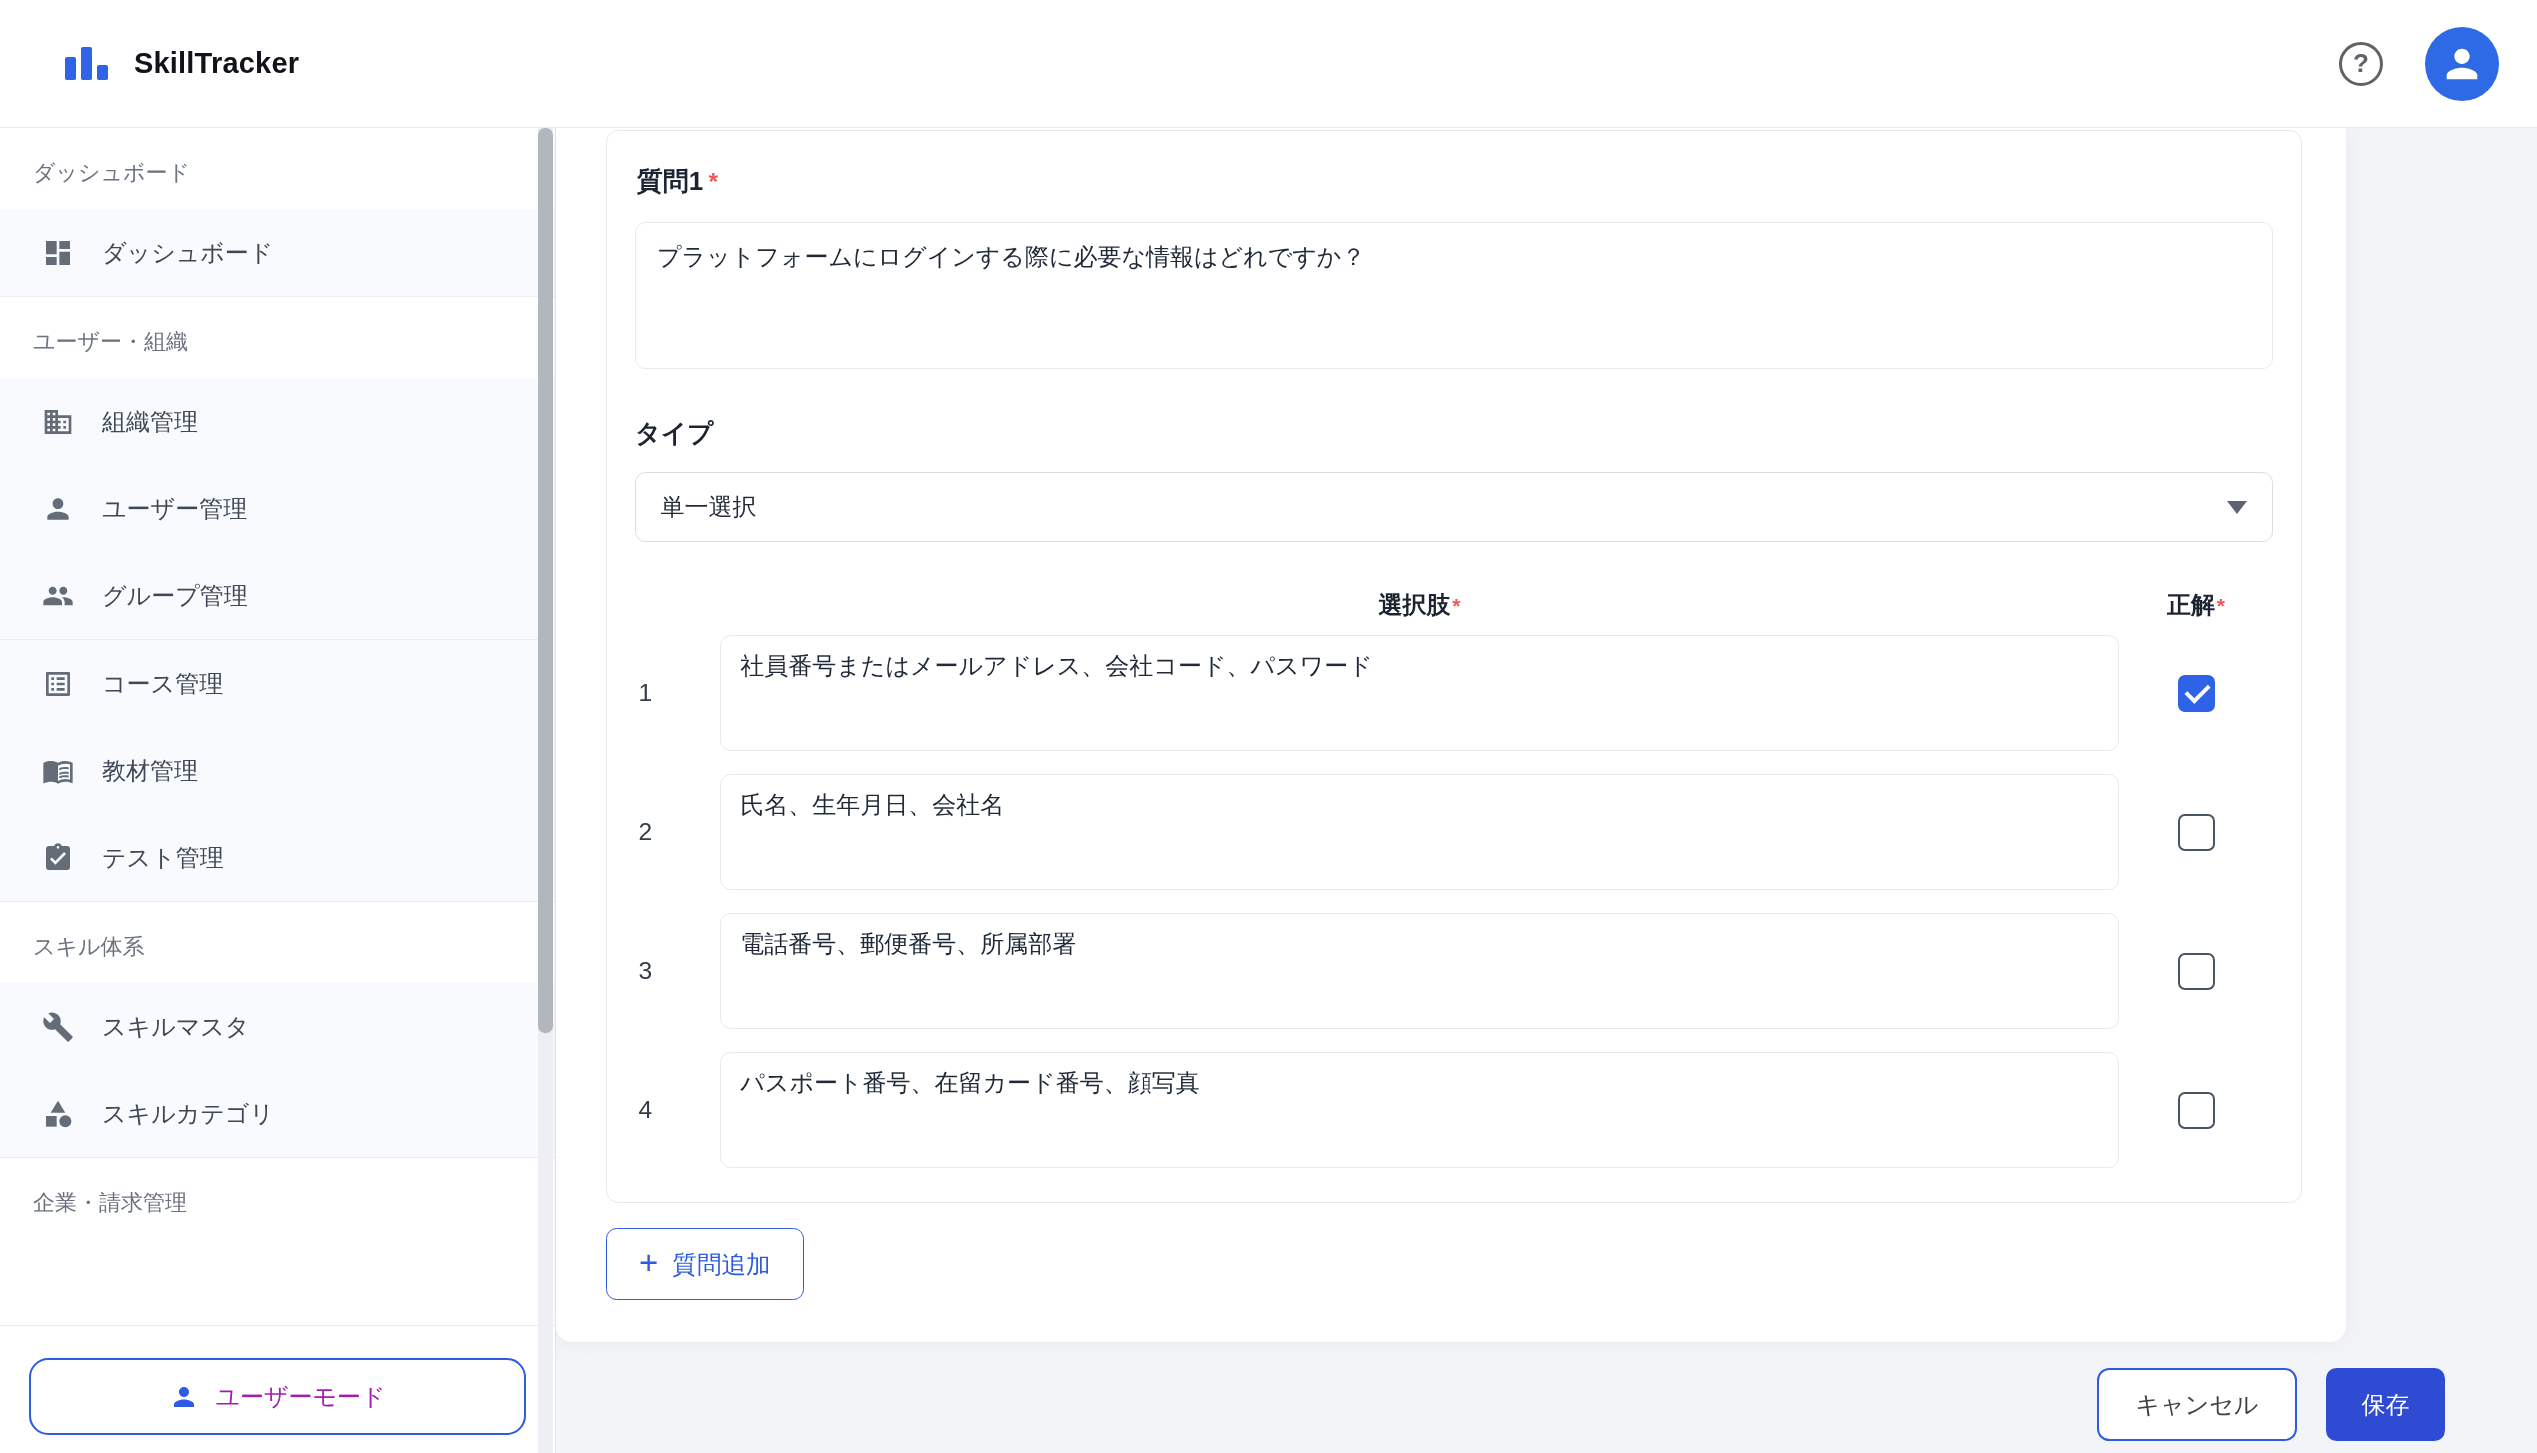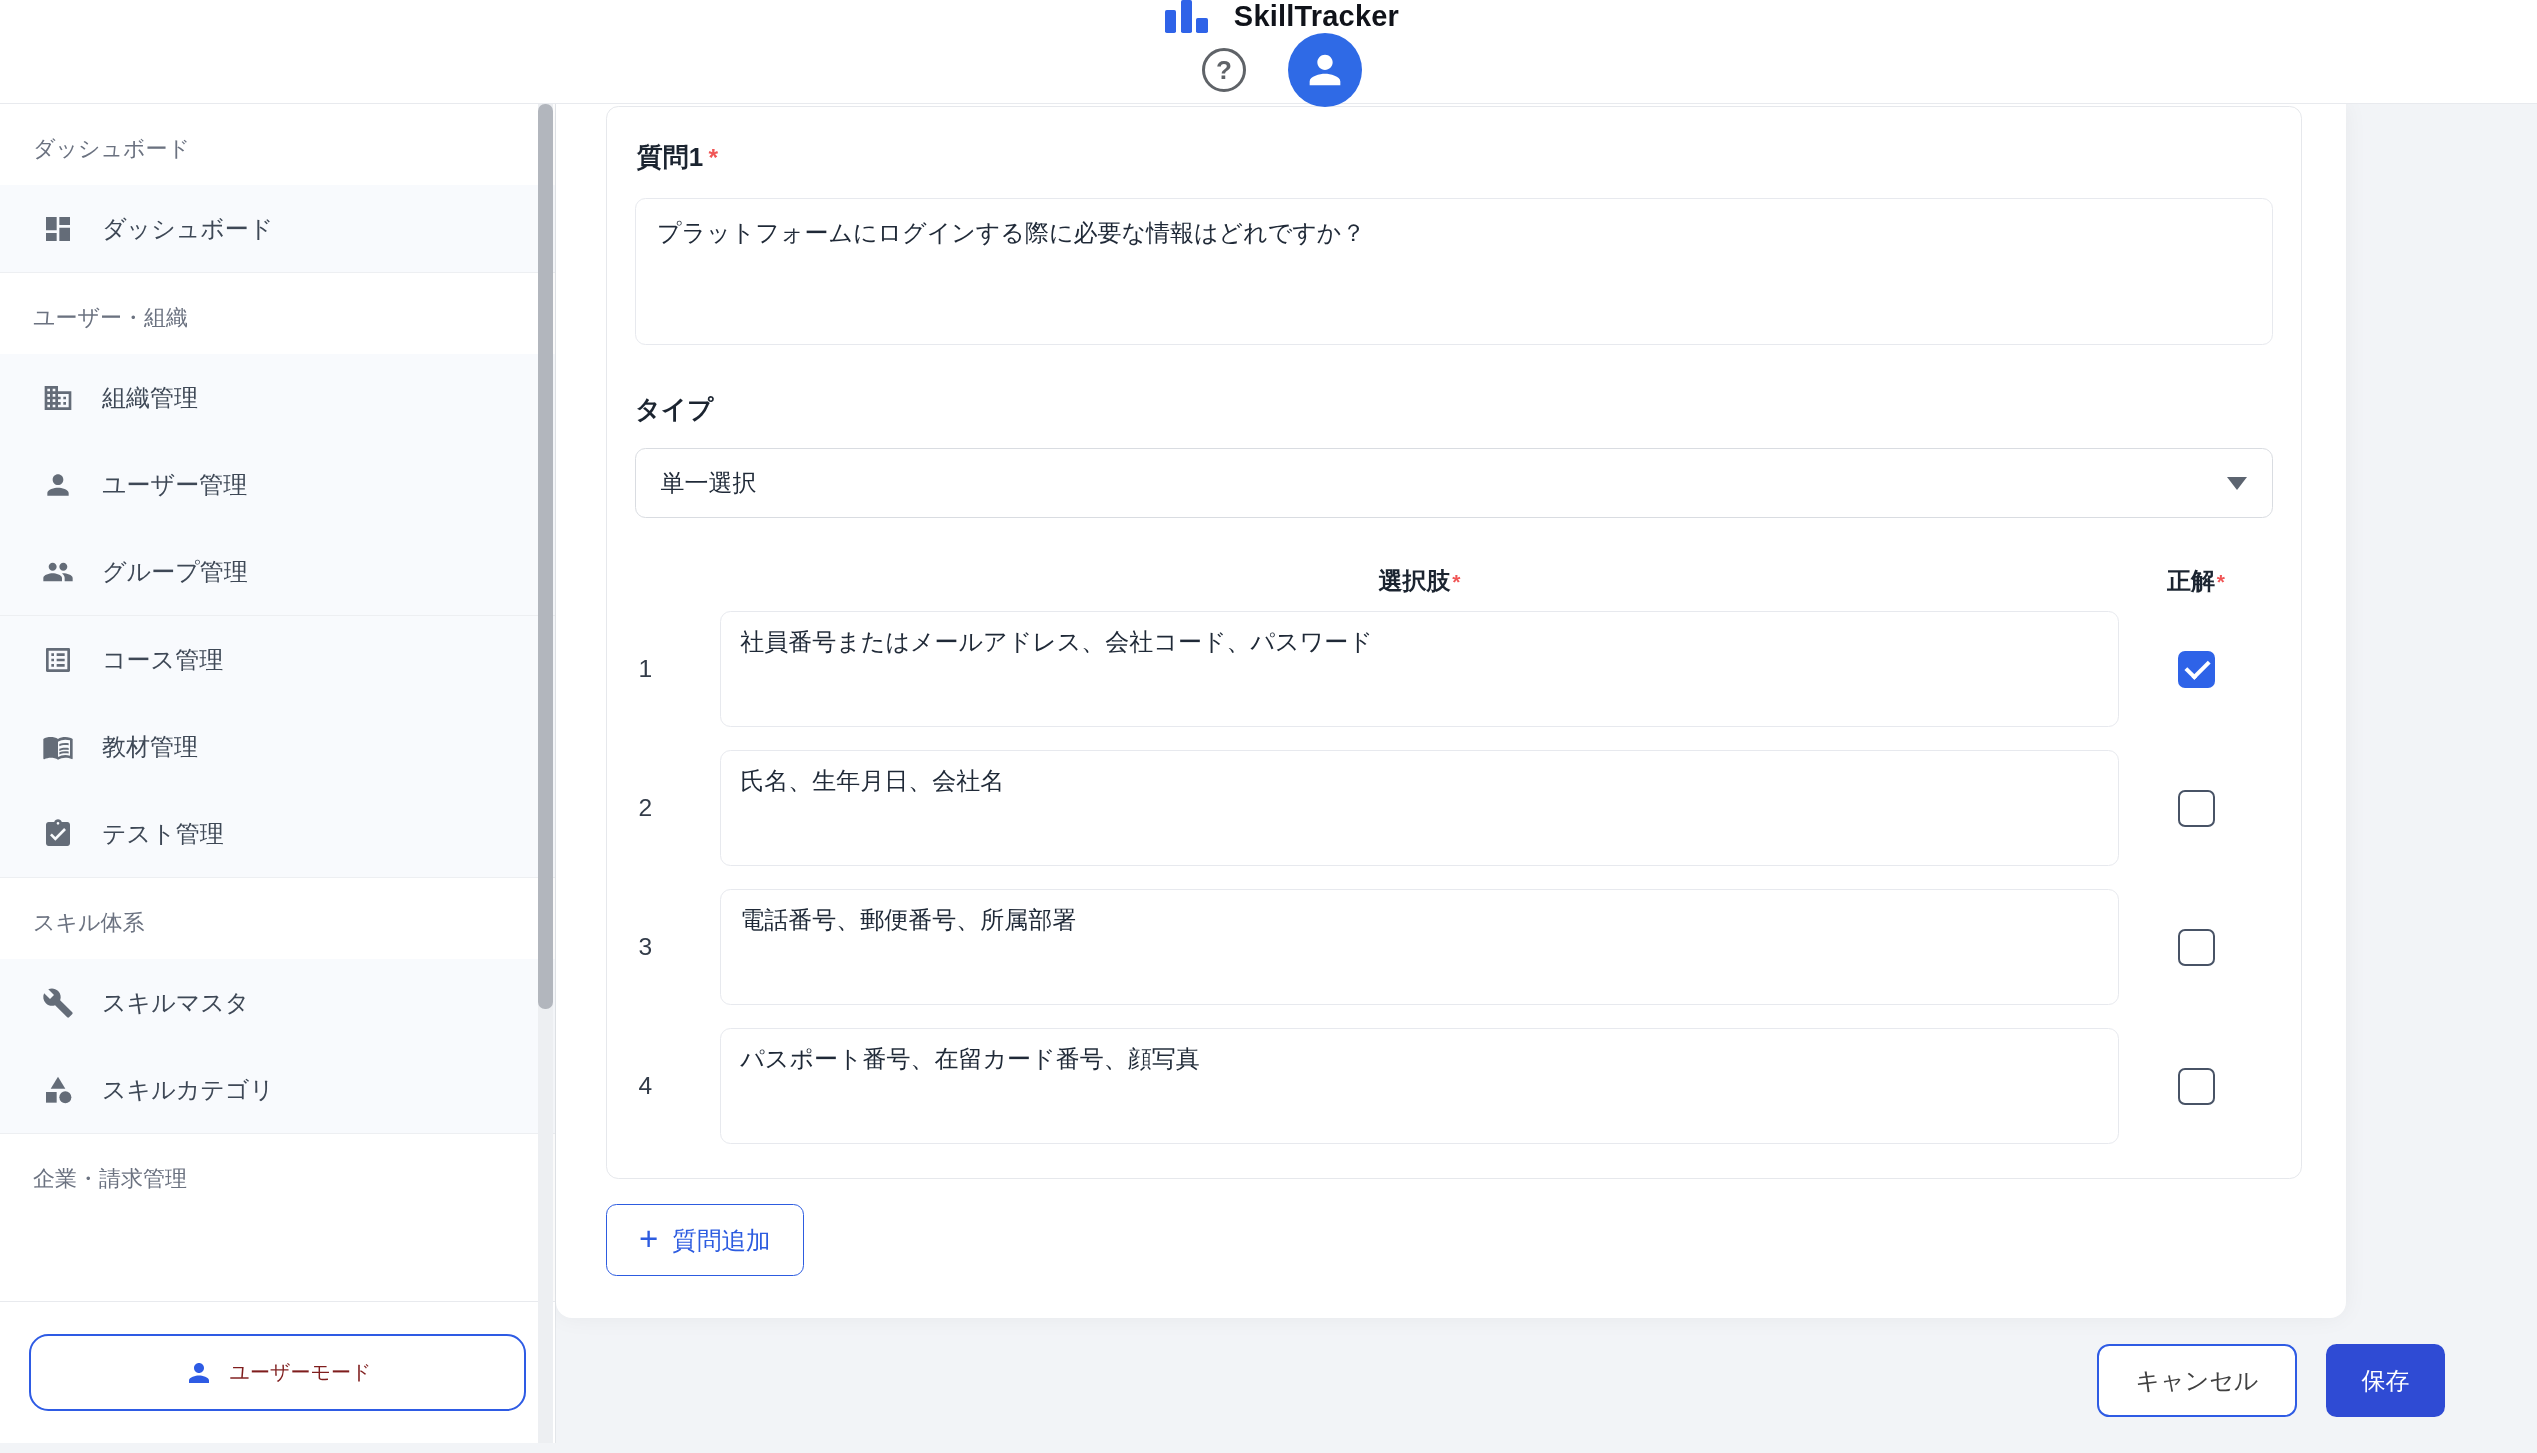--- a/index.html
+++ b/index.html
@@ -1,22 +1,22 @@
 <!DOCTYPE html>
 <html style="font-size:14px"><head>
 <meta charset="utf-8">
 <style>
   * { margin:0; padding:0; box-sizing:border-box; }
   html,body { width:2538px; height:1453px; overflow:hidden;
     font-family:"Liberation Sans","DejaVu Sans",sans-serif; background:#f2f4f7; }
 
   
-  .app-header { position:relative; height:104px; background:#ffffff;
+  .app-header { position:relative; height:128px; background:#ffffff;
     border-bottom:0.9px solid #e8eaee; display:flex; align-items:center;
-    justify-content:space-between; padding:0 39px 0 65px; z-index:30;flex-direction:column; }
+    justify-content:space-between; padding:0 39px 0 65px; z-index:30; }
   .logo-group { display:flex; align-items:center; gap:26px; }
   .logo-bars { display:flex; align-items:flex-end; gap:4.4px; height:33px; }
   .logo-bars i { display:block; width:11.4px; background:#2f63e8; border-radius:1.8px; }
   .logo-bars i:nth-child(1){ height:23px; }
   .logo-bars i:nth-child(2){ height:33px; }
   .logo-bars i:nth-child(3){ height:15px; }
   .app-title { font-size:29px; font-weight:700; color:#10131a; letter-spacing:0.2px; }
   .header-right { display:flex; align-items:center; gap:42px; }
   .help-btn { width:44px; height:44px; border:3.5px solid #5f6368; border-radius:50%;
     display:flex; align-items:center; justify-content:center; font-size:26px;
@@ -41,21 +41,21 @@
 
   .sidebar-scrollbar { position:absolute; top:0; bottom:0; right:1.8px; width:15px;
     background:#edeff2; z-index:6; }
   .sidebar-scrollbar .thumb { position:absolute; top:0; left:0; width:15px;
     height:905px; background:#b2b6bd; border-radius:7px; }
 
   .sidebar-footer { position:absolute; left:0; right:0; bottom:0; height:142px;
     background:#ffffff; border-top:0.9px solid #e8eaee; display:flex;
     align-items:center; justify-content:center; z-index:5; }
   .user-mode-btn { width:497px; height:77px; border:2.2px solid #2e5be4;
-    border-radius:19.3px; background:#ffffff; color:#7f1d1d; font-size:20px;
+    border-radius:19.3px; background:#ffffff; color:#a21caf; font-size:24px;
     display:flex; align-items:center; justify-content:center; gap:16px; cursor:pointer; }
 
   
   .main { flex:1; position:relative; background:#f2f4f7; }
   .panel { width:1790px; height:1214px; background:#ffffff;
     border-radius:0 0 16px 16px; position:relative;
     box-shadow:0 0 23px rgba(15,23,42,.05); }
 
   .question-card { position:absolute; left:50px; top:1.8px; width:1696px;
     border:0.9px solid #e6e8ec; border-radius:12.3px; padding:30px 28px 10.5px; background:#fff; }

